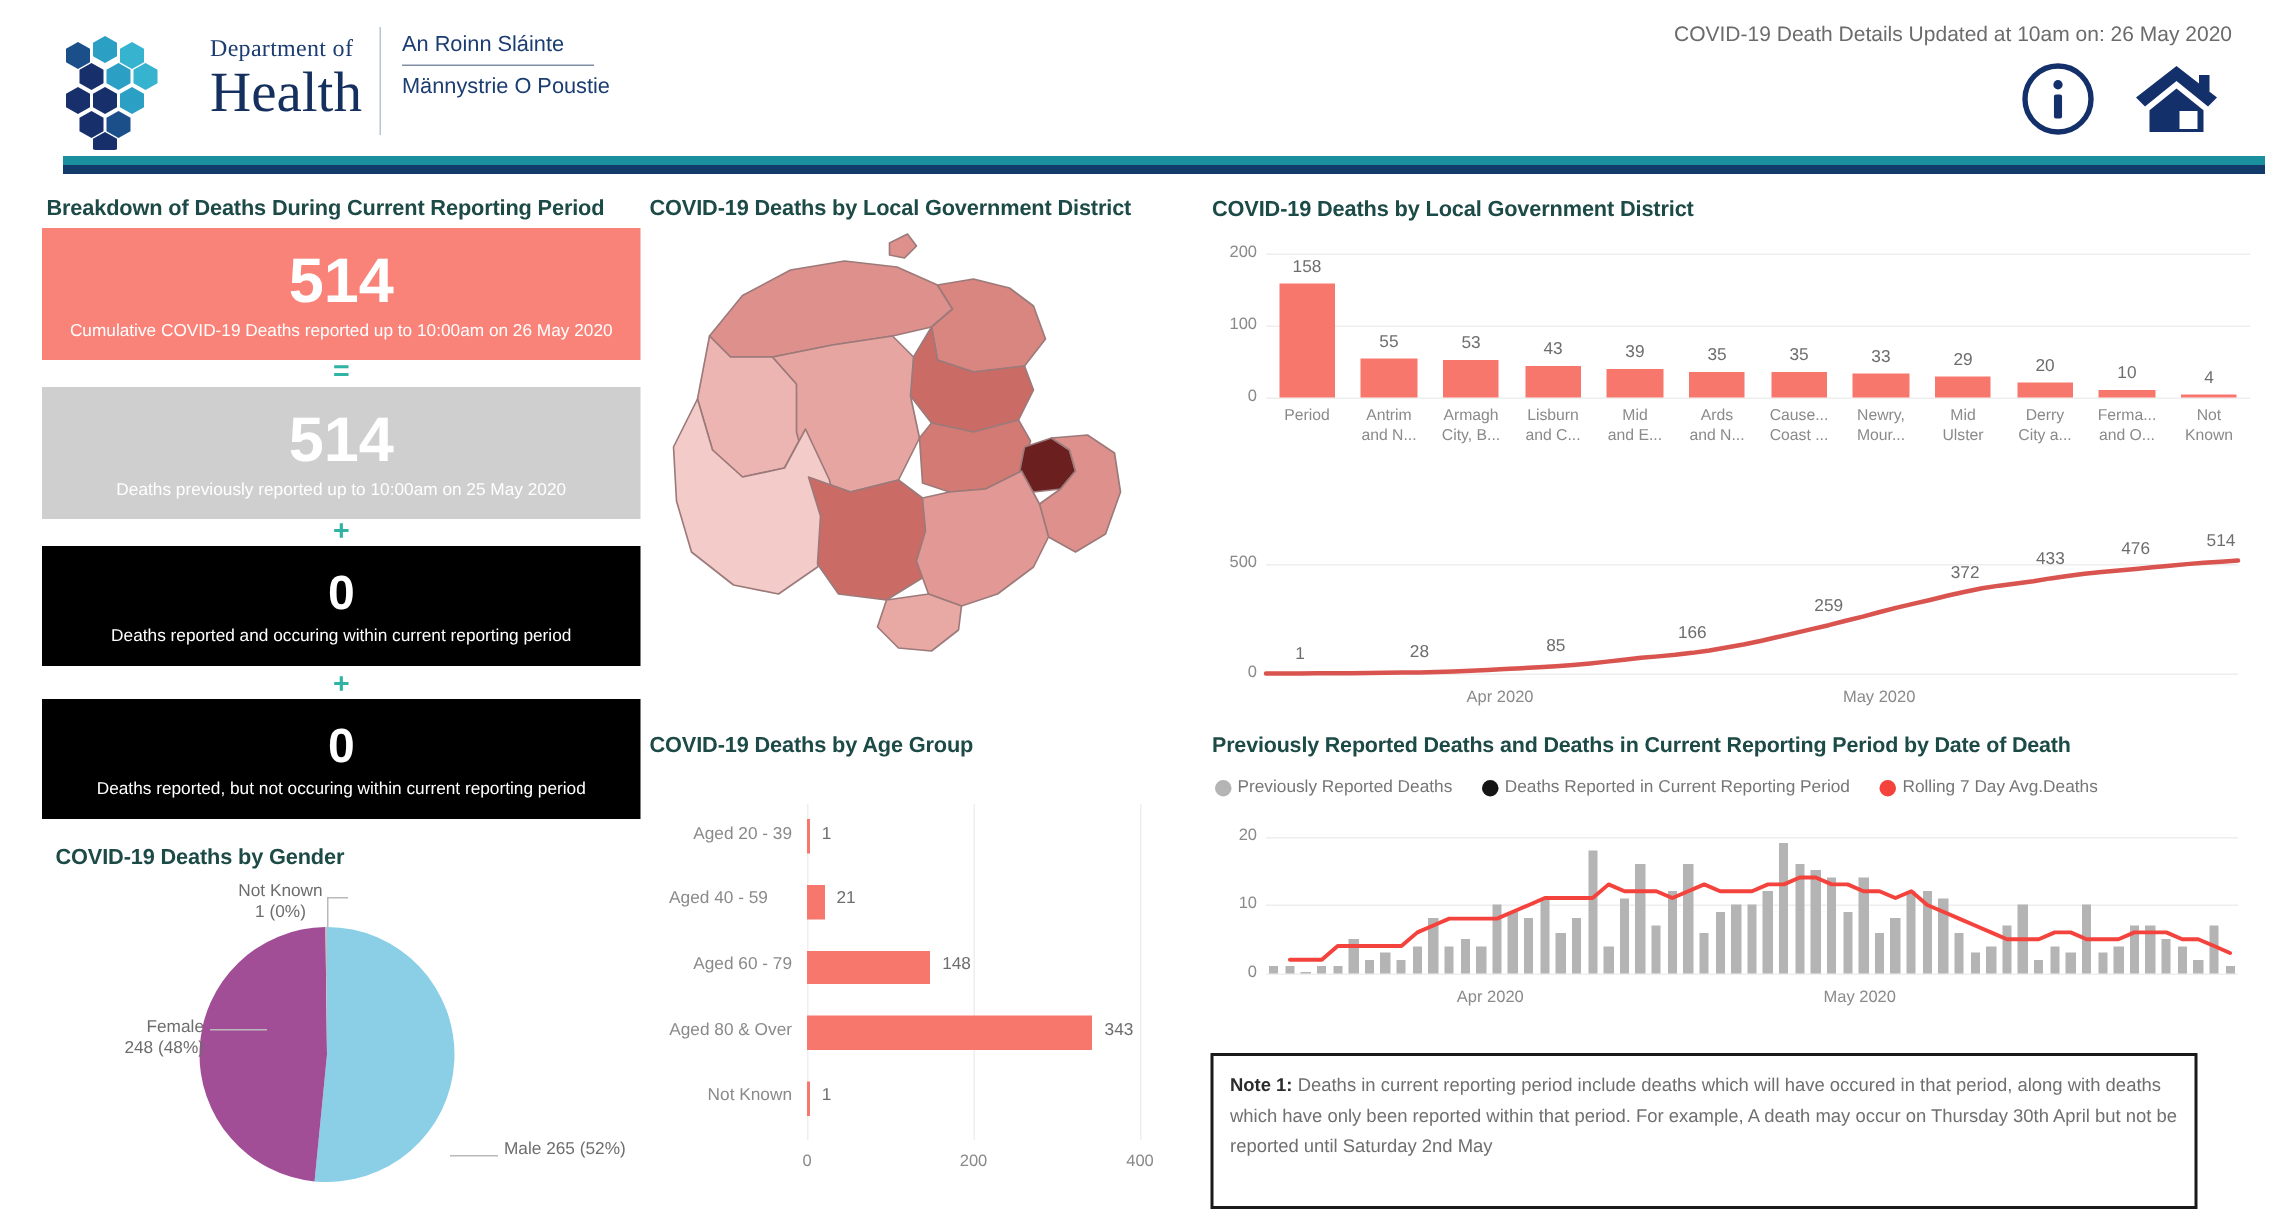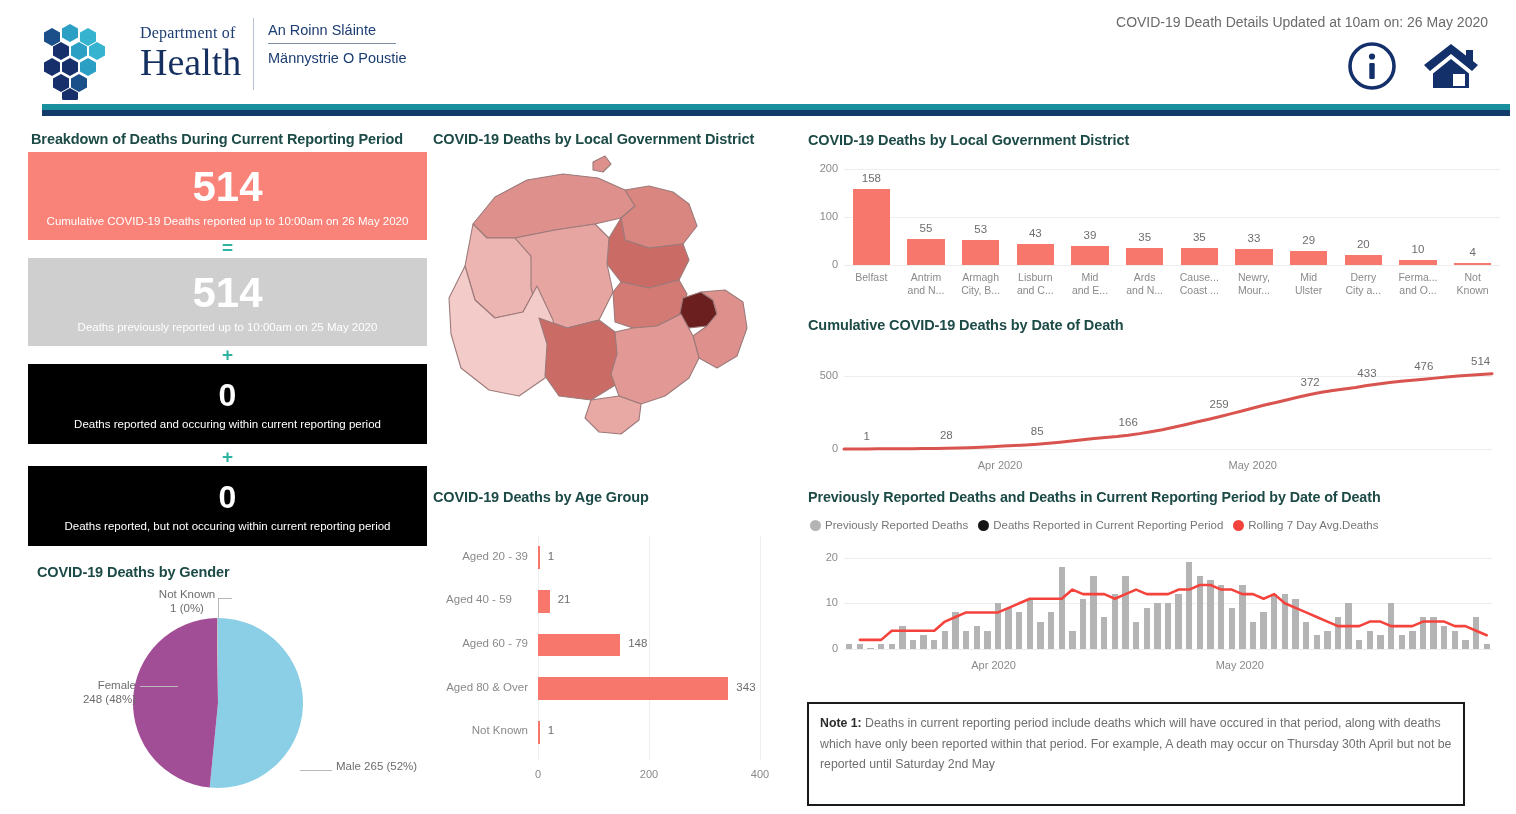--- a/index.html
+++ b/index.html
@@ -272,21 +272,21 @@
   <div id="lgd-chart">
       <div class="gridline" style="left: 36px; top: 110px; width: 656px;"></div>
       <div class="axis-lbl" style="left: 0px; top: 103px; width: 30px; text-align: right;">0</div>
       <div class="gridline" style="left: 36px; top: 62px; width: 656px;"></div>
       <div class="axis-lbl" style="left: 0px; top: 55px; width: 30px; text-align: right;">100</div>
       <div class="gridline" style="left: 36px; top: 14px; width: 656px;"></div>
       <div class="axis-lbl" style="left: 0px; top: 7px; width: 30px; text-align: right;">200</div>
       <div class="lgd-bar" style="left: 44.7467px; height: 75.84px; width: 37.1733px; bottom: 45px; background: rgb(248, 119, 109);"></div>
       <div class="dlabel" style="left: 36px; top: 17.16px; width: 54.6667px; text-align: center;">158</div>
       <div class="lgd-cat" style="left: 32px; top: 116px; width: 62.6667px;">
-        <div>Belfast</div>
+        <div>Period</div>
       </div>
       <div class="lgd-bar" style="left: 99.4133px; height: 26.4px; width: 37.1733px; bottom: 45px; background: rgb(248, 119, 109);"></div>
       <div class="dlabel" style="left: 90.6667px; top: 66.6px; width: 54.6667px; text-align: center;">55</div>
       <div class="lgd-cat" style="left: 86.6667px; top: 116px; width: 62.6667px;">
         <div>Antrim</div>
         <div>and N...</div>
       </div>
       <div class="lgd-bar" style="left: 154.08px; height: 25.44px; width: 37.1733px; bottom: 45px; background: rgb(248, 119, 109);"></div>
       <div class="dlabel" style="left: 145.333px; top: 67.56px; width: 54.6667px; text-align: center;">53</div>
       <div class="lgd-cat" style="left: 141.333px; top: 116px; width: 62.6667px;">
@@ -342,21 +342,20 @@
         <div>and O...</div>
       </div>
       <div class="lgd-bar" style="left: 646.08px; height: 1.92px; width: 37.1733px; bottom: 45px; background: rgb(248, 119, 109);"></div>
       <div class="dlabel" style="left: 637.333px; top: 91.08px; width: 54.6667px; text-align: center;">4</div>
       <div class="lgd-cat" style="left: 633.333px; top: 116px; width: 62.6667px;">
         <div>Not</div>
         <div>Known</div>
       </div>
     </div>
 
-  <div class="sec-title" style="left:808px; top:317px;">Cumulative COVID-19 Deaths by Date of Death</div>
   <div id="cum-chart">
       <div class="gridline" style="left: 36px; top: 106px; width: 648px;"></div>
       <div class="axis-lbl" style="left: 0px; top: 99px; width: 30px; text-align: right;">0</div>
       <div class="gridline" style="left: 36px; top: 32.7857px; width: 648px;"></div>
       <div class="axis-lbl" style="left: 0px; top: 25.7857px; width: 30px; text-align: right;">500</div>
       <svg width="700" height="135" style="position:absolute;left:0;top:0;">
         <path d="M36.00,106.00 L47.37,106.00 L58.74,106.00 L70.11,105.85 L81.47,105.85 L92.84,105.85 L104.21,105.71 L115.58,105.56 L126.95,105.41 L138.32,105.27 L149.68,104.97 L161.05,104.68 L172.42,104.24 L183.79,103.66 L195.16,103.07 L206.53,102.49 L217.89,101.90 L229.26,101.17 L240.63,100.29 L252.00,99.26 L263.37,98.09 L274.74,96.78 L286.11,95.46 L297.47,94.58 L308.84,93.55 L320.21,92.24 L331.58,90.63 L342.95,88.72 L354.32,86.67 L365.68,84.33 L377.05,81.69 L388.42,79.06 L399.79,76.42 L411.16,73.79 L422.53,70.86 L433.89,68.07 L445.26,65.00 L456.63,62.07 L468.00,59.44 L479.37,56.80 L490.74,54.02 L502.11,51.53 L513.47,49.19 L524.84,47.43 L536.21,45.96 L547.58,44.50 L558.95,42.60 L570.32,40.99 L581.68,39.52 L593.05,38.35 L604.42,37.33 L615.79,36.30 L627.16,35.13 L638.53,34.10 L649.89,33.08 L661.26,32.20 L672.63,31.47 L684.00,30.74 " fill="none" stroke="#D9534F" stroke-width="3" stroke-linejoin="round" stroke-linecap="round"></path>
       </svg>
       <div class="dlabel" style="left: 38.7368px; top: 87px; width: 40px; text-align: center;">1</div>
       <div class="dlabel" style="left: 118.316px; top: 86.2679px; width: 40px; text-align: center;">28</div>
@@ -365,21 +364,21 @@
       <div class="dlabel" style="left: 391.158px; top: 54.7857px; width: 40px; text-align: center;">259</div>
       <div class="dlabel" style="left: 482.105px; top: 32.5286px; width: 40px; text-align: center;">372</div>
       <div class="dlabel" style="left: 538.947px; top: 23.5964px; width: 40px; text-align: center;">433</div>
       <div class="dlabel" style="left: 595.789px; top: 17.3px; width: 40px; text-align: center;">476</div>
       <div class="dlabel" style="left: 652.632px; top: 12.4679px; width: 40px; text-align: center;">514</div>
       <div class="axis-lbl" style="left: 157.04px; top: 116px; width: 70px; text-align: center;">Apr 2020</div>
       <div class="axis-lbl" style="left: 409.76px; top: 116px; width: 70px; text-align: center;">May 2020</div>
     </div>
 
   <div class="sec-title" style="left:808px; top:489px; font-size:14.3px;">Previously Reported Deaths and Deaths in Current Reporting Period by Date of Death</div>
-  <div id="combo-legend" style="position:absolute; left:810px; top:519px; display:flex; gap:10px; align-items:center;">
+  <div id="combo-legend" style="position:absolute; left:810px; top:519px; display:flex; gap:20px; align-items:center;">
     <div style="display:flex;align-items:center;gap:4px;">
       <span style="width:11px;height:11px;border-radius:50%;background:#B4B4B4;display:inline-block;"></span>
       <span style="font-size:11.5px;color:#767676;">Previously Reported Deaths</span>
     </div>
     <div style="display:flex;align-items:center;gap:4px;">
       <span style="width:11px;height:11px;border-radius:50%;background:#151515;display:inline-block;"></span>
       <span style="font-size:11.5px;color:#767676;">Deaths Reported in Current Reporting Period</span>
     </div>
     <div style="display:flex;align-items:center;gap:4px;">
       <span style="width:11px;height:11px;border-radius:50%;background:#F4433C;display:inline-block;"></span>

